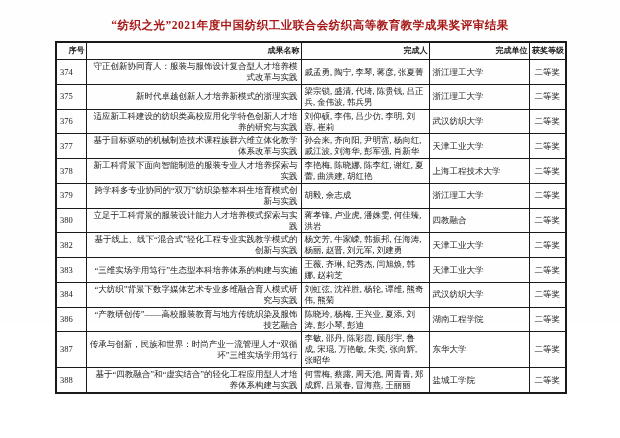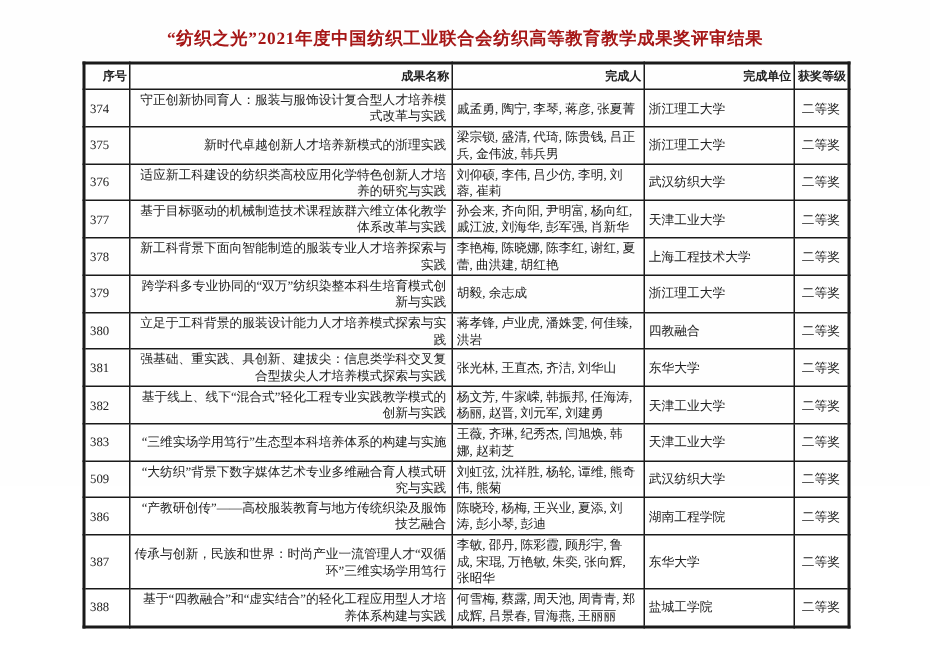--- a/index.html
+++ b/index.html
@@ -129,42 +129,35 @@
     <td class="c-award">二等奖</td>
   </tr>
         <tr>
     <td class="c-no">380</td>
     <td class="c-name">立足于工科背景的服装设计能力人才培养模式探索与实践</td>
     <td class="c-people">蒋孝锋, 卢业虎, 潘姝雯, 何佳臻, 洪岩</td>
     <td class="c-org">四教融合</td>
     <td class="c-award">二等奖</td>
   </tr>
         <tr>
-    <td class="c-no">381</td>
-    <td class="c-name">强基础、重实践、具创新、建拔尖：信息类学科交叉复合型拔尖人才培养模式探索与实践</td>
-    <td class="c-people">张光林, 王直杰, 齐洁, 刘华山</td>
-    <td class="c-org">东华大学</td>
-    <td class="c-award">二等奖</td>
-  </tr>
-        <tr>
     <td class="c-no">382</td>
     <td class="c-name">基于线上、线下“混合式”轻化工程专业实践教学模式的创新与实践</td>
     <td class="c-people">杨文芳, 牛家嵘, 韩振邦, 任海涛, 杨丽, 赵晋, 刘元军, 刘建勇</td>
     <td class="c-org">天津工业大学</td>
     <td class="c-award">二等奖</td>
   </tr>
         <tr>
     <td class="c-no">383</td>
     <td class="c-name">“三维实场学用笃行”生态型本科培养体系的构建与实施</td>
     <td class="c-people">王薇, 齐琳, 纪秀杰, 闫旭焕, 韩娜, 赵莉芝</td>
     <td class="c-org">天津工业大学</td>
     <td class="c-award">二等奖</td>
   </tr>
         <tr>
-    <td class="c-no">509</td>
+    <td class="c-no">384</td>
     <td class="c-name">“大纺织”背景下数字媒体艺术专业多维融合育人模式研究与实践</td>
     <td class="c-people">刘虹弦, 沈祥胜, 杨轮, 谭维, 熊奇伟, 熊菊</td>
     <td class="c-org">武汉纺织大学</td>
     <td class="c-award">二等奖</td>
   </tr>
         <tr>
     <td class="c-no">386</td>
     <td class="c-name">“产教研创传”——高校服装教育与地方传统织染及服饰技艺融合</td>
     <td class="c-people">陈晓玲, 杨梅, 王兴业, 夏添, 刘涛, 彭小琴, 彭迪</td>
     <td class="c-org">湖南工程学院</td>

